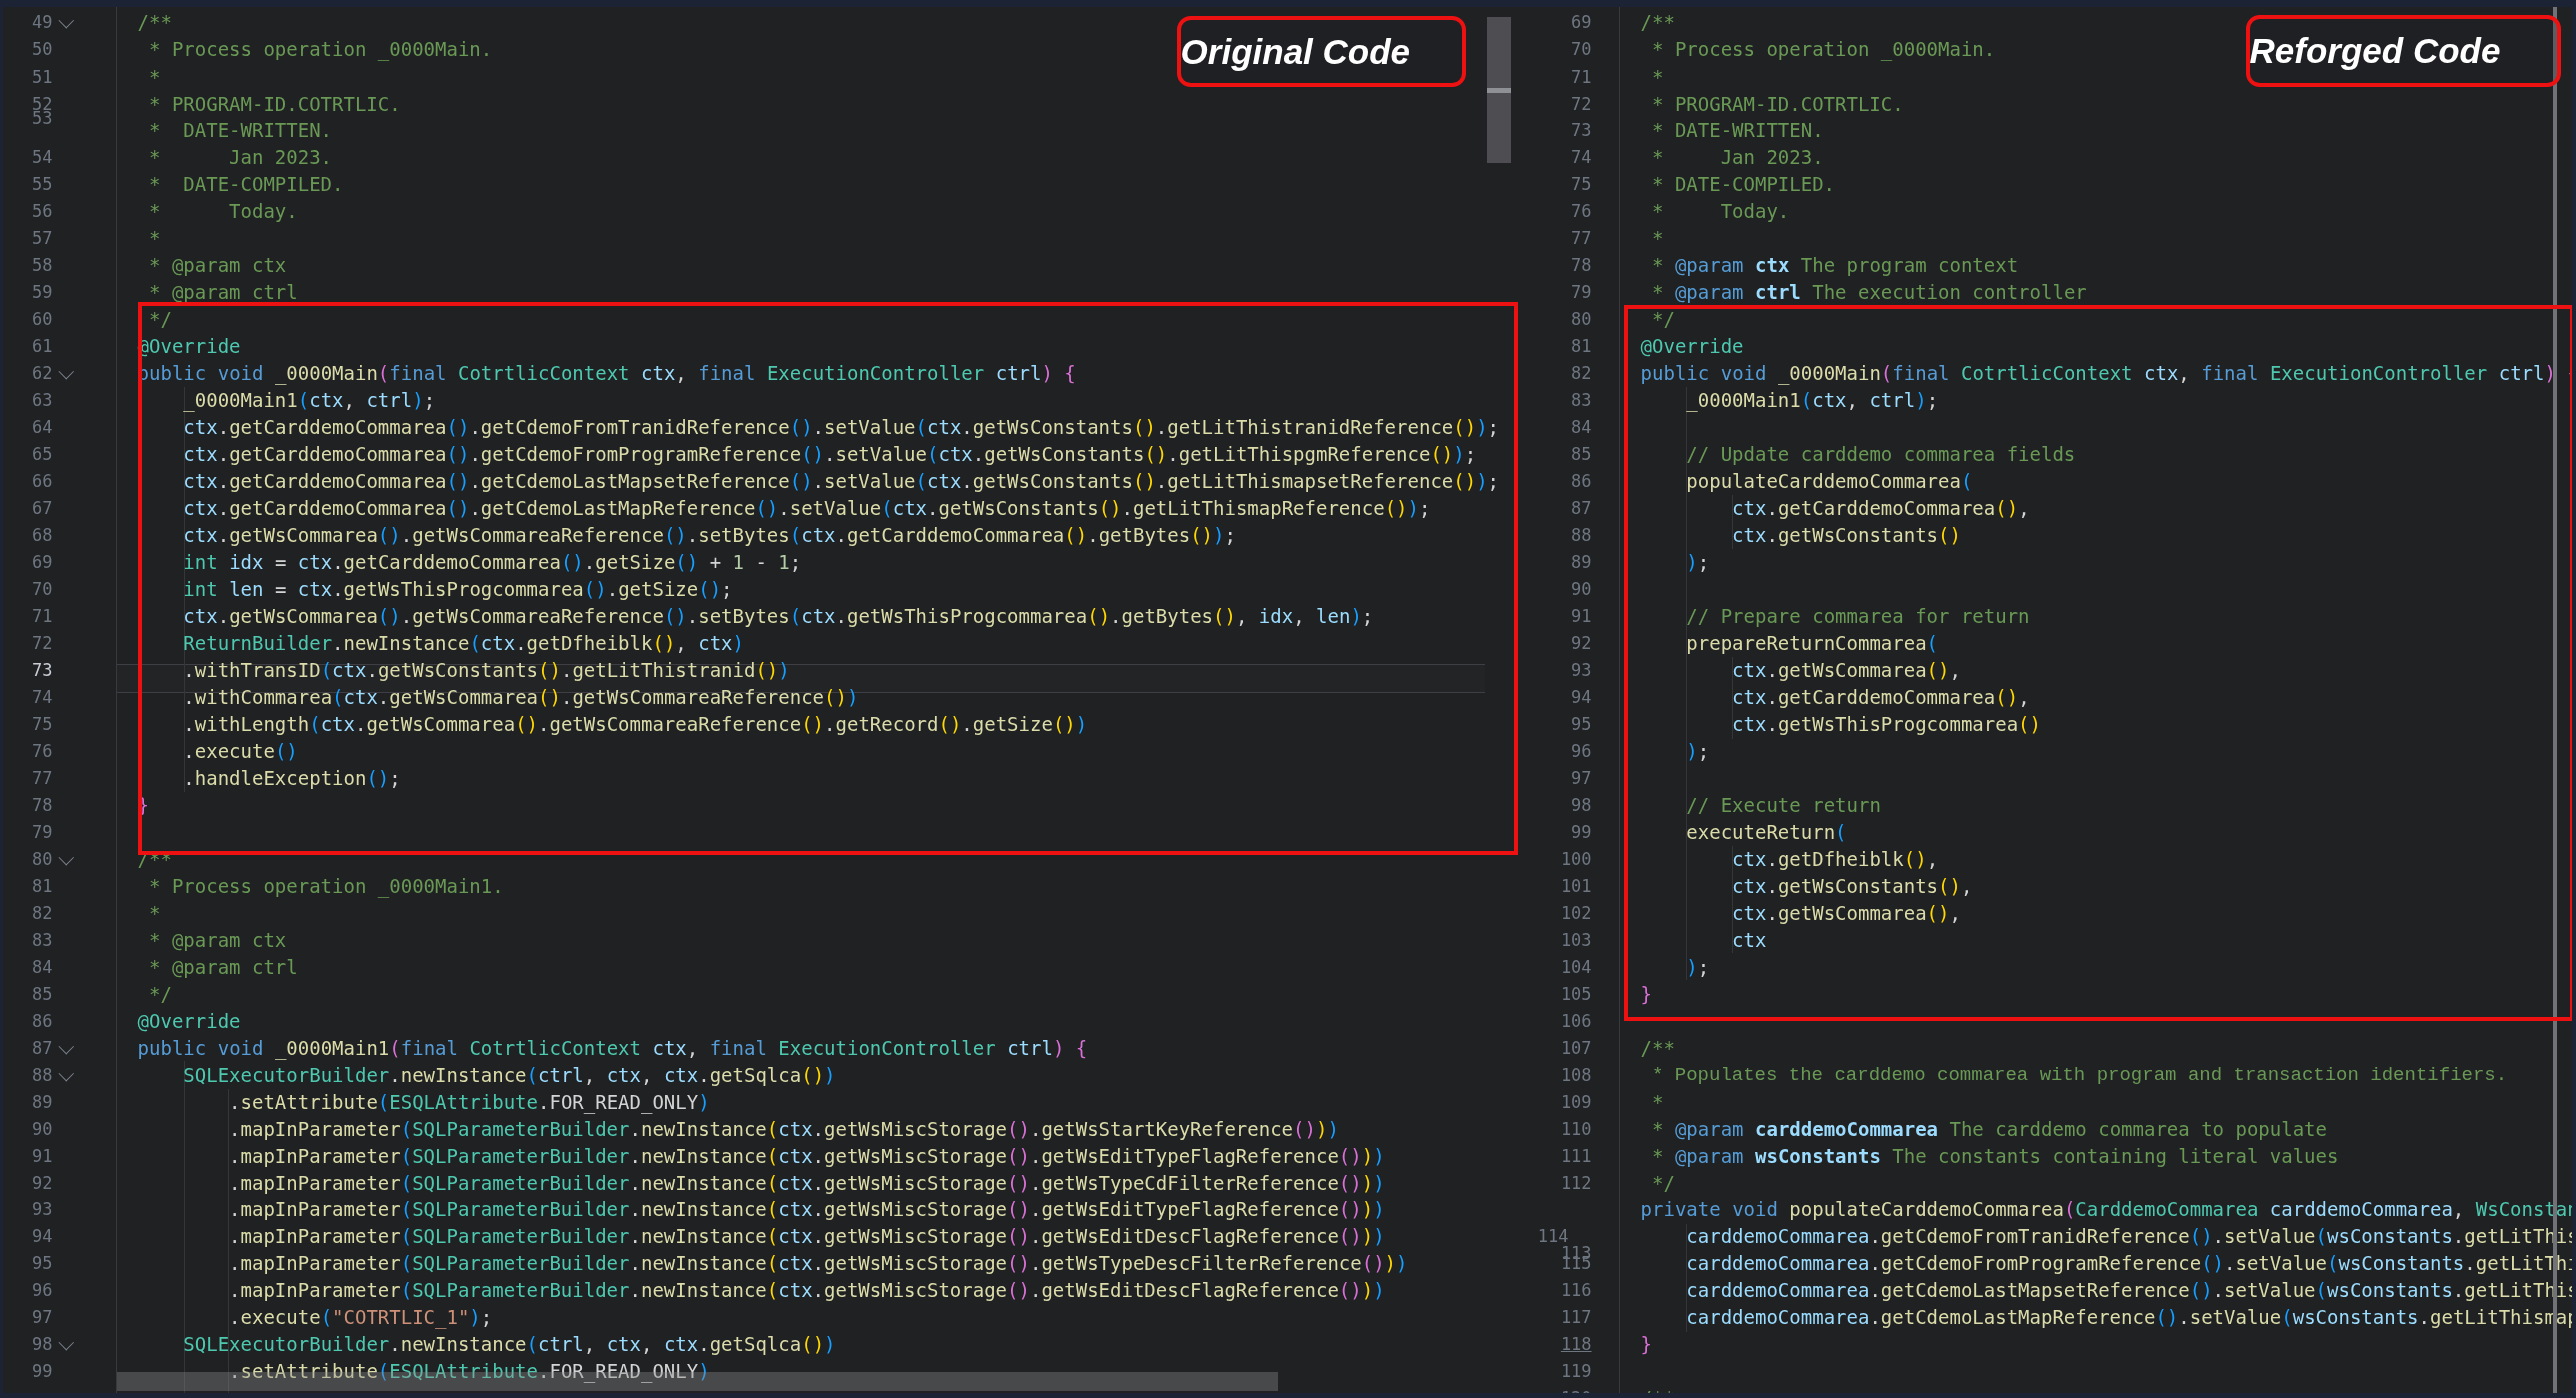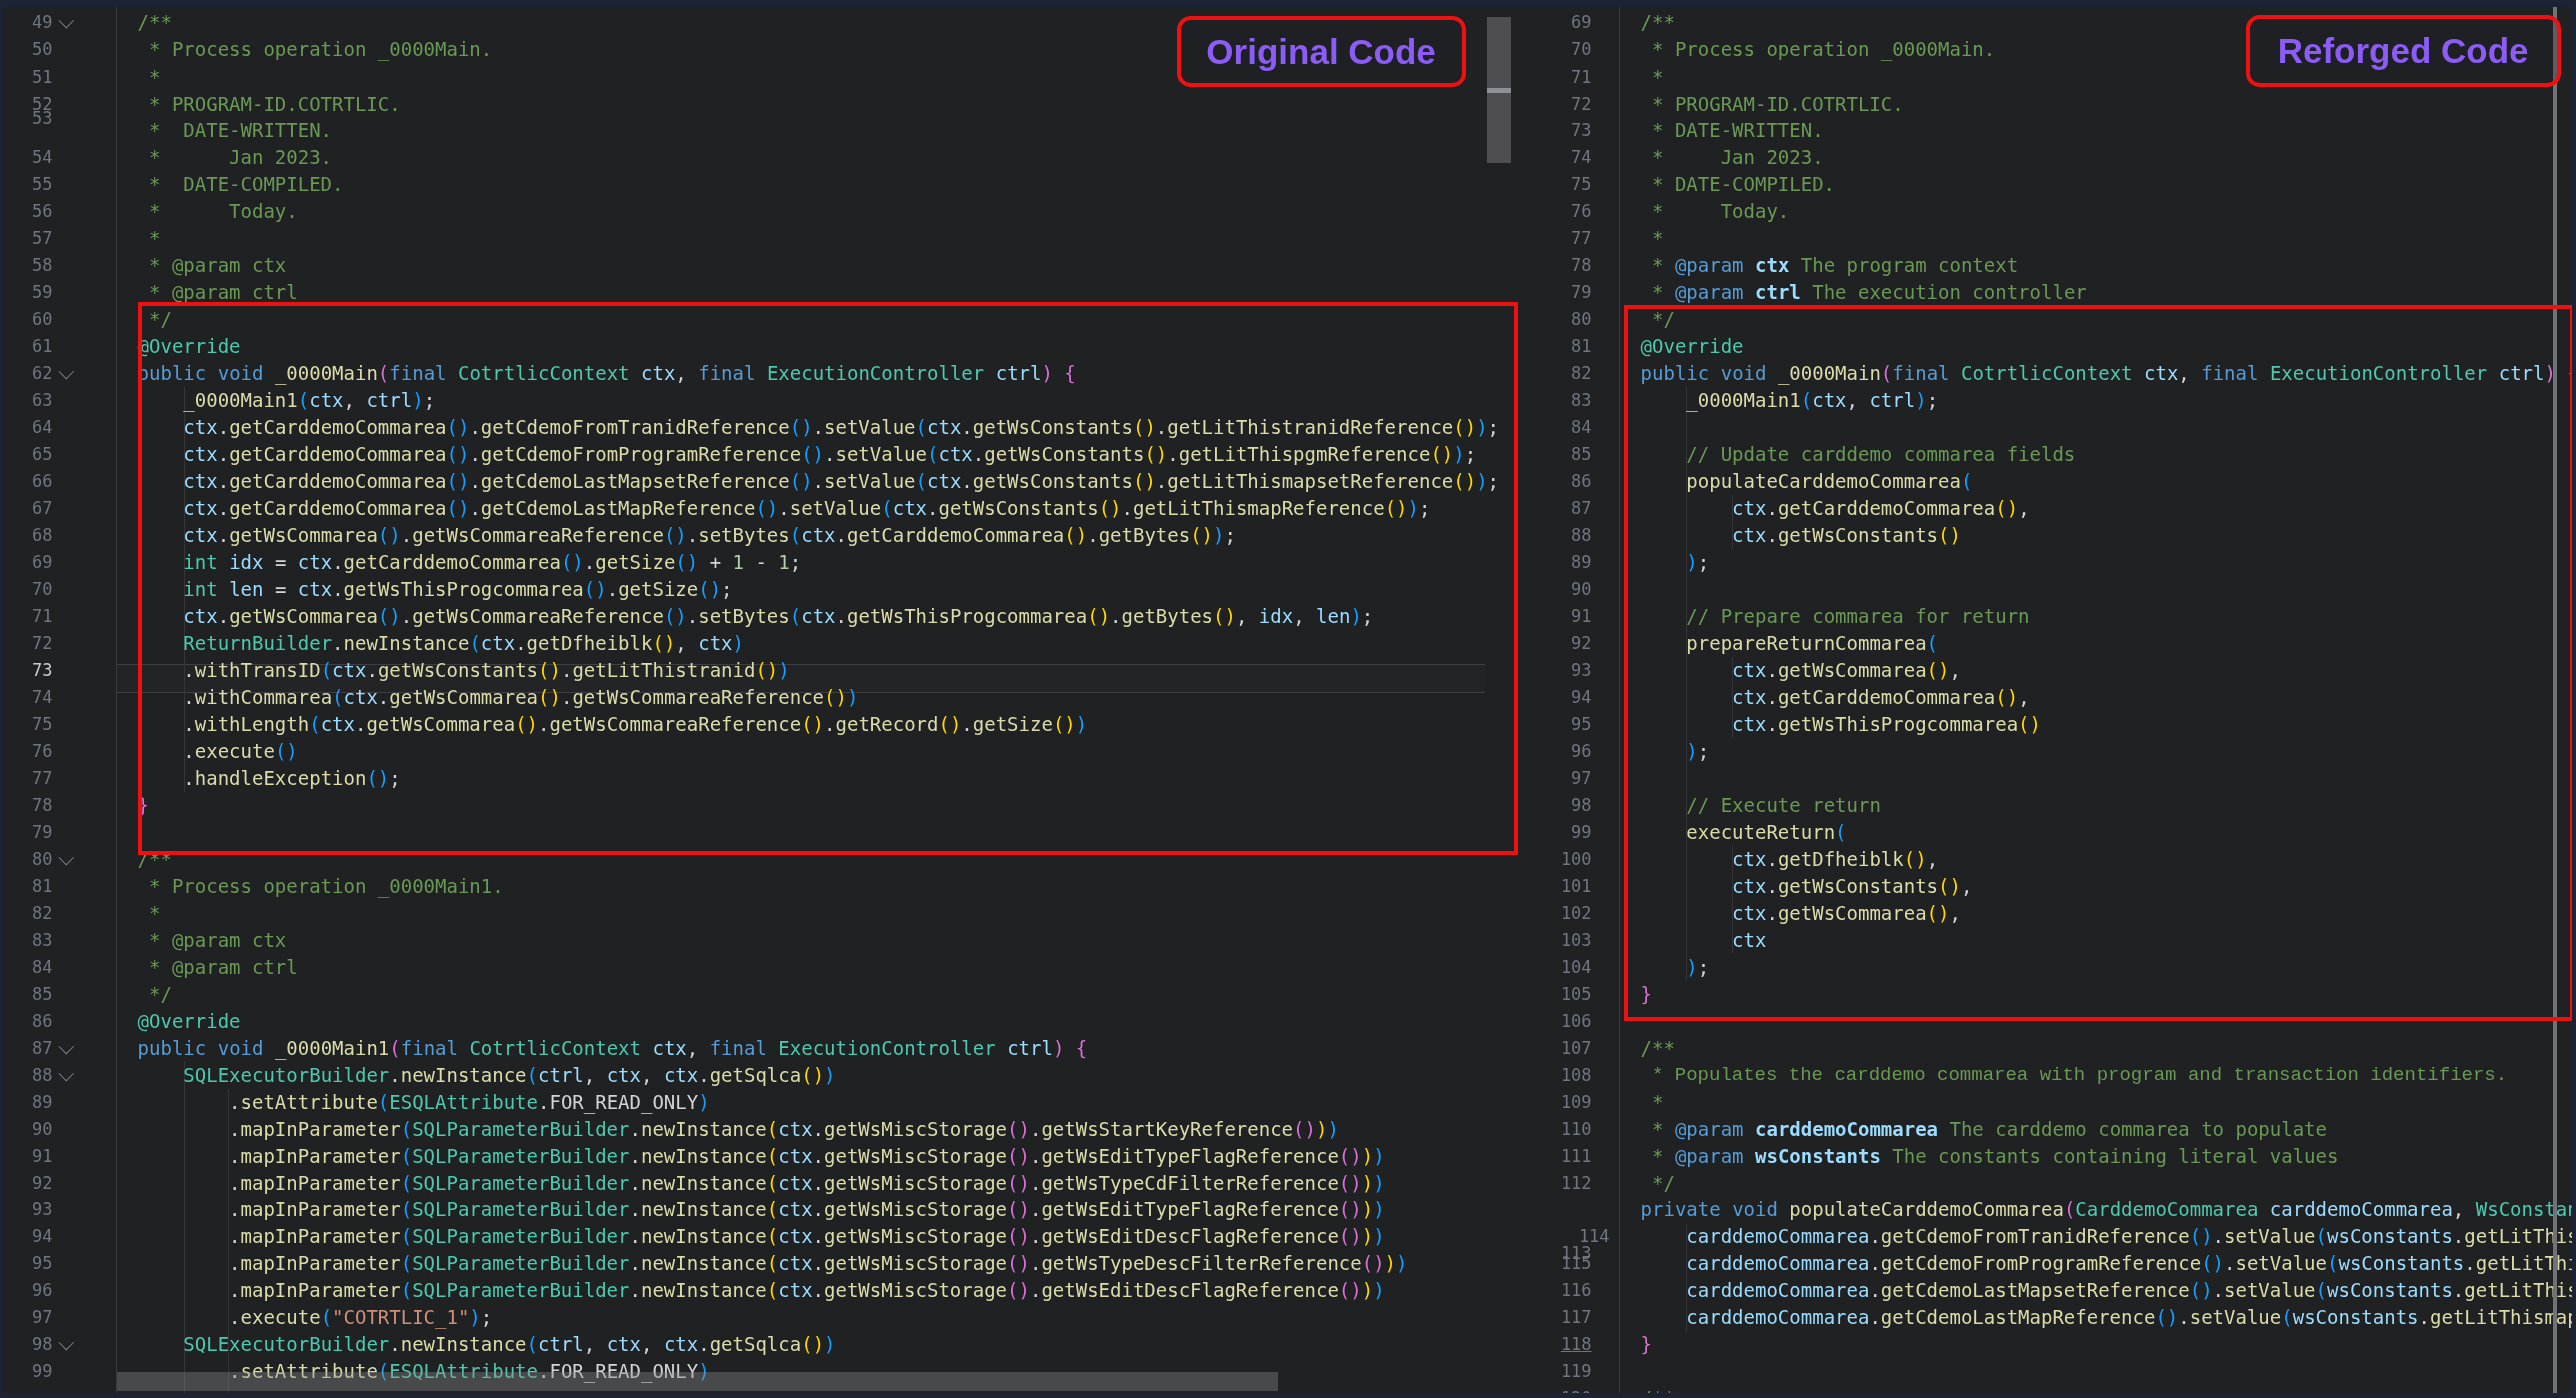--- a/index.html
+++ b/index.html
@@ -21,22 +21,22 @@
   .b1{color:#179FFF}.b2{color:#FFD700}.b3{color:#DA70D6}
   .dt{color:#569CD6}.dn{color:#9CDCFE;font-weight:bold}
   .curline{position:absolute;border-top:0.9px solid #3e3e44;border-bottom:0.9px solid #3e3e44;background:rgba(255,255,255,0.015);}
   
   .vscroll-thumb{position:absolute;background:#4d4d52;}
   .vscroll-band{position:absolute;background:#8f8f96;}
   .hscroll-thumb{position:absolute;background:rgba(140,140,140,0.38);}
   .vline-scroll{position:absolute;background:#717178;}
   
   .redbox{position:absolute;border:4.3px solid #ee1111;pointer-events:none;}
-  .badge{position:absolute;border:4.3px solid #ee1111;border-radius:13.8px;display:flex;align-items:center;justify-content:center;
-         font-family:"Liberation Sans",sans-serif;font-weight:bold;font-size:35px;color:#8b5cf6;background:rgba(30,30,35,0.25);}
+  .badge{position:absolute;border:4.3px solid #ee1111;border-radius:13.8px;display:flex;align-items:center;justify-content:flex-start;
+         font-family:"Liberation Sans",sans-serif;font-weight:bold;font-size:35px;color:#ffffff;background:rgba(30,30,35,0.25);font-style:italic;}
 </style>
 </head>
 <body>
 
 <div id="frame">
   <div id="editor">
 
     <div class="pane" id="pane-left">
       <div class="gutter-sep" style="left:113px"></div>
 
@@ -255,21 +255,21 @@
           <div class="ln" style="left: 0px; top: 1082px; width: 77px;">109</div>
           <div class="cl" style="left: 126px; top: 1082px;"><span class="c"> *</span></div>
           <div class="ln" style="left: 0px; top: 1109px; width: 77px;">110</div>
           <div class="cl" style="left: 126px; top: 1109px;"><span class="c"> * </span><span class="dt">@param</span><span class="p"> </span><span class="dn">carddemoCommarea</span><span class="c"> The carddemo commarea to populate</span></div>
           <div class="ln" style="left: 0px; top: 1136px; width: 77px;">111</div>
           <div class="cl" style="left: 126px; top: 1136px;"><span class="c"> * </span><span class="dt">@param</span><span class="p"> </span><span class="dn">wsConstants</span><span class="c"> The constants containing literal values</span></div>
           <div class="ln" style="left: 0px; top: 1163px; width: 77px;">112</div>
           <div class="cl" style="left: 126px; top: 1163px;"><span class="c"> */</span></div>
           <div class="ln" style="left: 0px; top: 1189px; width: 77px; margin-top: 44px;">113</div>
           <div class="cl" style="left: 126px; top: 1189px;"><span class="k">private</span><span class="p"> </span><span class="k">void</span><span class="p"> </span><span class="m">populateCarddemoCommarea</span><span class="b3">(</span><span class="t">CarddemoCommarea</span><span class="p"> </span><span class="v">carddemoCommarea</span><span class="p">, </span><span class="t">WsConstants</span></div>
-          <div class="ln" style="left: 18px; top: 1216px; width: 77px;">114</div>
+          <div class="ln" style="left: 0px; top: 1216px; width: 77px; text-align: center;">114</div>
           <div class="cl" style="left: 126px; top: 1216px;"><span class="p">    </span><span class="v">carddemoCommarea</span><span class="p">.</span><span class="m">getCdemoFromTranidReference</span><span class="b1">()</span><span class="p">.</span><span class="m">setValue</span><span class="b1">(</span><span class="v">wsConstants</span><span class="p">.</span><span class="m">getLitThistranidReference</span></div>
           <div class="ln" style="left: 0px; top: 1243px; width: 77px;">115</div>
           <div class="cl" style="left: 126px; top: 1243px;"><span class="p">    </span><span class="v">carddemoCommarea</span><span class="p">.</span><span class="m">getCdemoFromProgramReference</span><span class="b1">()</span><span class="p">.</span><span class="m">setValue</span><span class="b1">(</span><span class="v">wsConstants</span><span class="p">.</span><span class="m">getLitThispgmReference</span></div>
           <div class="ln" style="left: 0px; top: 1270px; width: 77px;">116</div>
           <div class="cl" style="left: 126px; top: 1270px;"><span class="p">    </span><span class="v">carddemoCommarea</span><span class="p">.</span><span class="m">getCdemoLastMapsetReference</span><span class="b1">()</span><span class="p">.</span><span class="m">setValue</span><span class="b1">(</span><span class="v">wsConstants</span><span class="p">.</span><span class="m">getLitThismapsetReference</span></div>
           <div class="ln" style="left: 0px; top: 1297px; width: 77px;">117</div>
           <div class="cl" style="left: 126px; top: 1297px;"><span class="p">    </span><span class="v">carddemoCommarea</span><span class="p">.</span><span class="m">getCdemoLastMapReference</span><span class="b1">()</span><span class="p">.</span><span class="m">setValue</span><span class="b1">(</span><span class="v">wsConstants</span><span class="p">.</span><span class="m">getLitThismapReference</span></div>
           <div class="ln" style="left: 0px; top: 1324px; width: 77px; text-decoration: underline;">118</div>
           <div class="cl" style="left: 126px; top: 1324px;"><span class="b3">}</span></div>
           <div class="ln" style="left: 0px; top: 1351px; width: 77px;">119</div>

